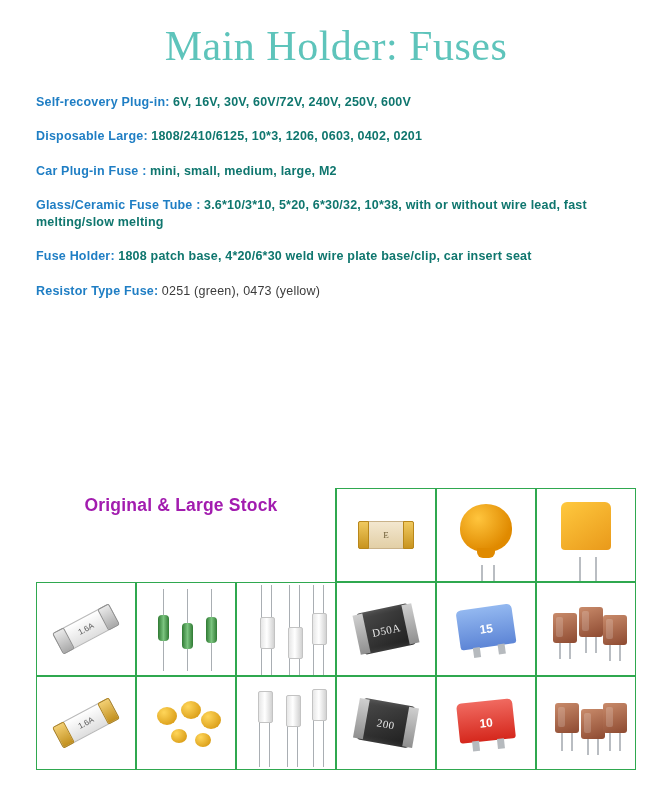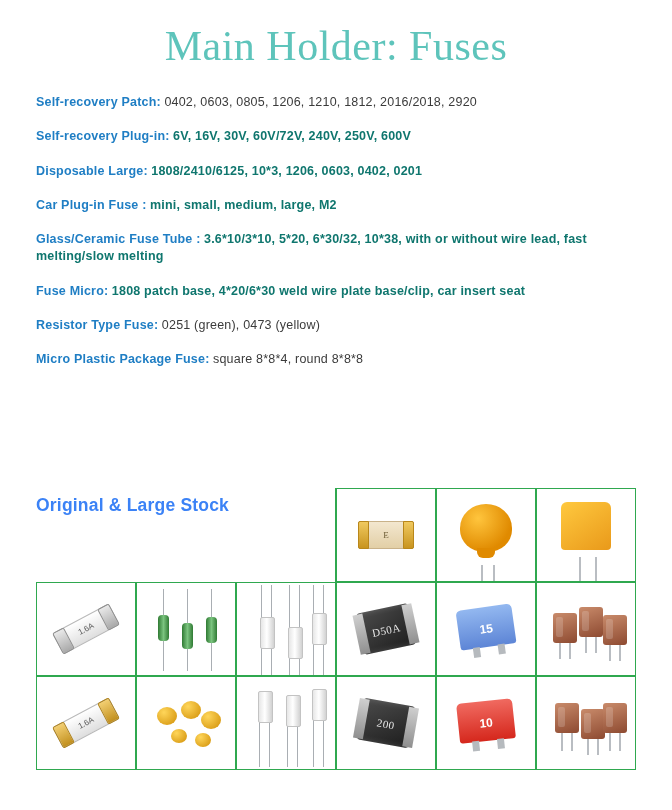--- a/index.html
+++ b/index.html
@@ -53,26 +53,27 @@
     font-weight: bold;
   }
 
   .contact {
     position: absolute;
     left: 36px;
     top: 470px;
     width: 290px;
   }
   .contact-line {
-    color: #3b82f6;
+    color: #a21caf;
     font-weight: bold;
     font-size: 17.5px;
     line-height: 1.5;
     letter-spacing: 0.2px;
     white-space: nowrap;
+    text-align: center;
   }
   .contact-line.underline {
     text-decoration: underline;
     text-decoration-color: #e8352a;
     text-decoration-style: wavy;
     text-decoration-thickness: 1px;
   }
 
   
   .grid {
@@ -326,24 +327,20 @@
 </style>
 </head>
 <body>
 
 <div class="page">
 
   <h1 class="title">Main Holder: Fuses</h1>
 
   <div class="specs">
 
-    <div class="spec-row">
-      <span class="spec-label">Self-recovery Patch:</span>
-      <span class="spec-value">0402, 0603, 0805, 1206, 1210, 1812, 2016/2018, 2920</span>
-    </div>
 
     <div class="spec-row">
       <span class="spec-label">Self-recovery Plug-in:</span>
       <span class="spec-value blue">6V, 16V, 30V, 60V/72V, 240V, 250V, 600V</span>
     </div>
 
     <div class="spec-row">
       <span class="spec-label">Disposable Large:</span>
       <span class="spec-value blue">1808/2410/6125, 10*3, 1206, 0603, 0402, 0201</span>
     </div>
@@ -352,33 +349,29 @@
       <span class="spec-label">Car Plug-in Fuse :</span>
       <span class="spec-value blue">mini, small, medium, large, M2</span>
     </div>
 
     <div class="spec-row">
       <span class="spec-label">Glass/Ceramic Fuse Tube :</span>
       <span class="spec-value blue">3.6*10/3*10, 5*20, 6*30/32, 10*38, with or without wire lead, fast melting/slow melting</span>
     </div>
 
     <div class="spec-row">
-      <span class="spec-label">Fuse Micro:</span>
+      <span class="spec-label">Fuse Holder:</span>
       <span class="spec-value blue">1808 patch base, 4*20/6*30 weld wire plate base/clip, car insert seat</span>
     </div>
 
     <div class="spec-row">
       <span class="spec-label">Resistor Type Fuse:</span>
       <span class="spec-value">0251 (green), 0473 (yellow)</span>
     </div>
 
-    <div class="spec-row">
-      <span class="spec-label">Micro Plastic Package Fuse:</span>
-      <span class="spec-value">square 8*8*4, round 8*8*8</span>
-    </div>
 
   </div>
 
   <div class="grid">
 
     <div class="grid-row row1">
       <div class="cell empty"></div>
       <div class="cell empty"></div>
       <div class="cell empty"></div>
 

